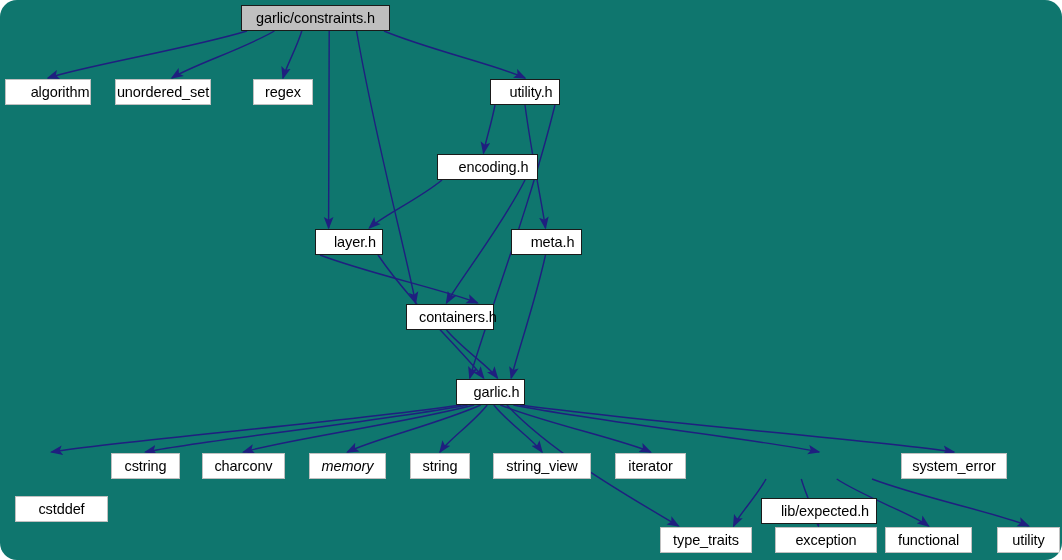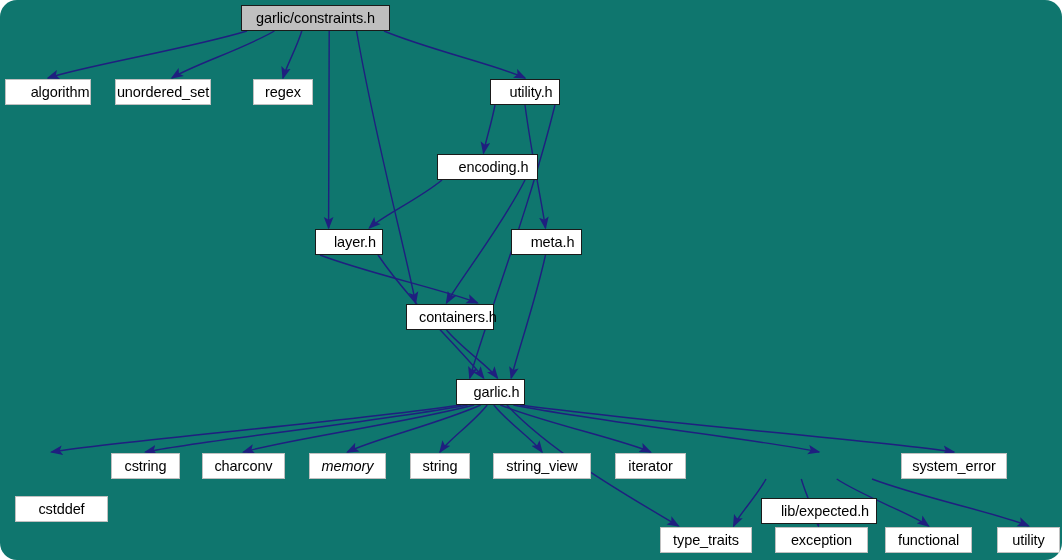--- a/index.html
+++ b/index.html
@@ -105,17 +105,17 @@
       <div class="node system" style="left: 15px; top: 453px; width: 93px; margin-top: 43px;">cstddef</div>
       <div class="node system" style="left: 111px; top: 453px; width: 69px;">cstring</div>
       <div class="node system" style="left: 202px; top: 453px; width: 83px;">charconv</div>
       <div class="node system" style="left: 309px; top: 453px; width: 77px; font-style: italic;">memory</div>
       <div class="node system" style="left: 410px; top: 453px; width: 60px;">string</div>
       <div class="node system" style="left: 493px; top: 453px; width: 98px;">string_view</div>
       <div class="node system" style="left: 615px; top: 453px; width: 71px;">iterator</div>
       <div class="node project" style="left: 761px; top: 453px; width: 116px; margin-top: 45px;">lib/expected.h</div>
       <div class="node system" style="left: 901px; top: 453px; width: 106px;">system_error</div>
       <div class="node system" style="left: 660px; top: 527px; width: 92px;">type_traits</div>
-      <div class="node system" style="left: 775px; top: 527px; width: 93px;">exception</div>
+      <div class="node system" style="left: 775px; top: 527px; width: 102px;">exception</div>
       <div class="node system" style="left: 885px; top: 527px; width: 87px;">functional</div>
       <div class="node system" style="left: 997px; top: 527px; width: 63px;">utility</div>
     </div>
 </div>
 
 </body></html>

